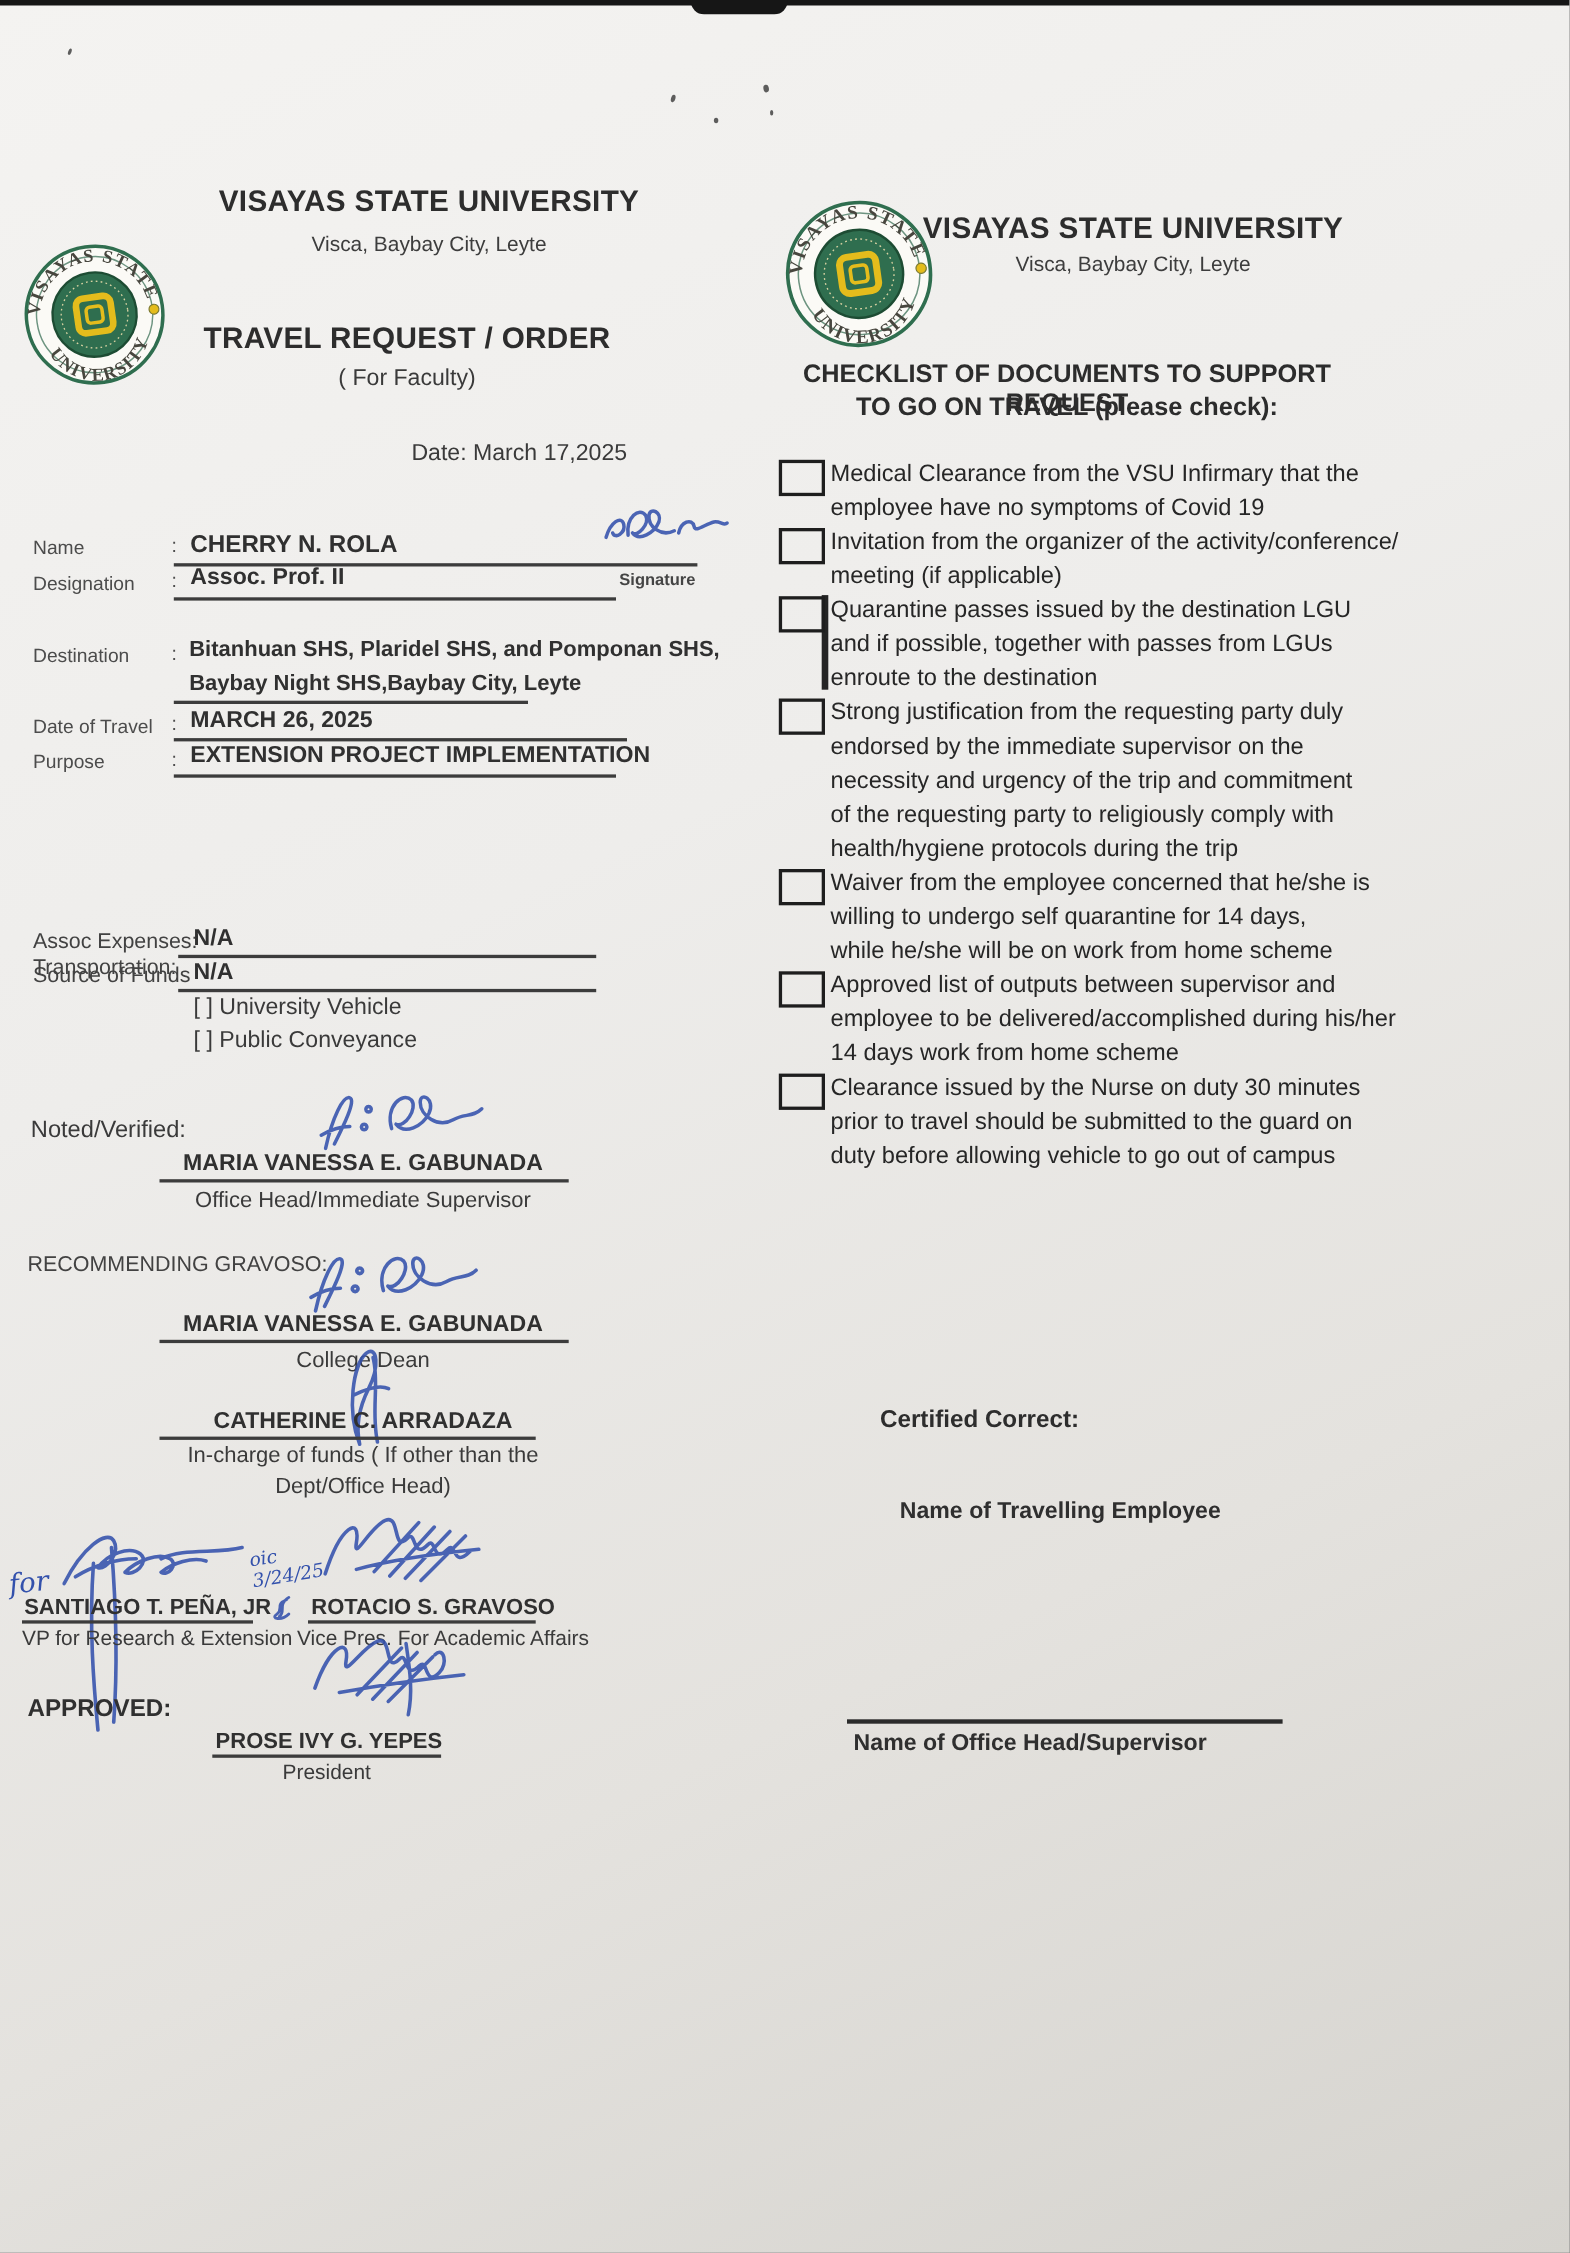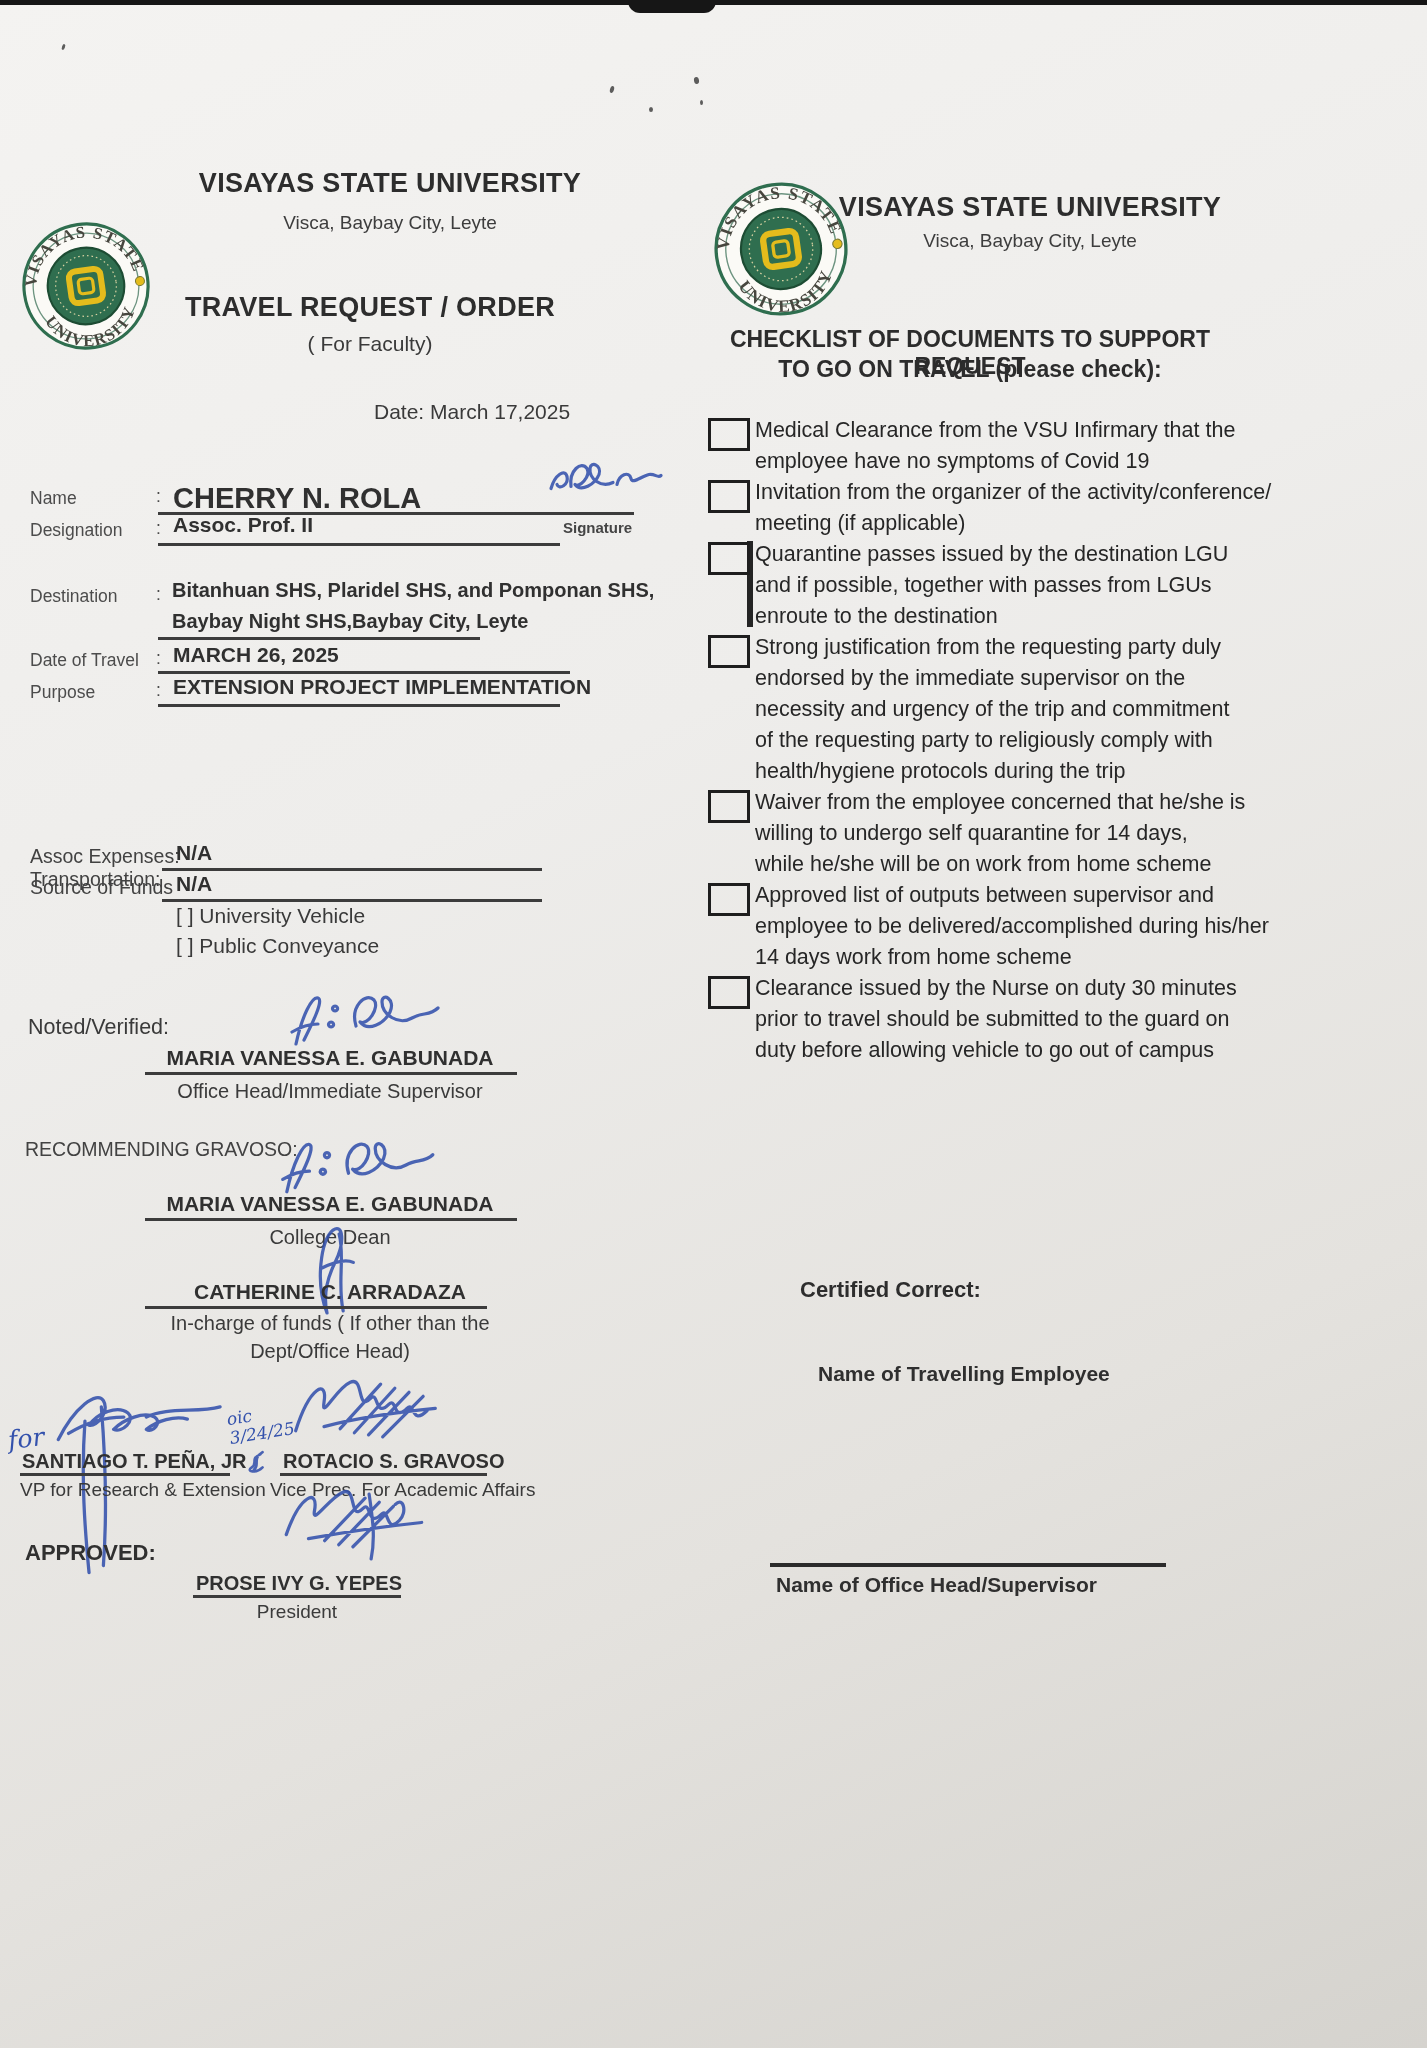--- a/index.html
+++ b/index.html
@@ -75,21 +75,21 @@
     <path id="arcBotL" d="M16,44 A37,37 0 1 0 84,44" fill="none"></path>
     <text class="seal-text"><textPath href="#arcBotL" startOffset="50%" text-anchor="middle">UNIVERSITY</textPath></text>
   </svg>
 
   <div class="abs ctr h1" style="left:150px;top:292px;width:440px;">TRAVEL REQUEST / ORDER</div>
   <div class="abs ctr cap" style="left:150px;top:332px;width:440px;font-size:21px;">( For Faculty)</div>
   <div class="abs cap" style="left:374px;top:400px;font-size:21px;">Date: March 17,2025</div>
 
   <div class="abs lbl" style="left:30px;top:488px;">Name</div>
   <div class="abs lbl" style="left:156px;top:486px;">:</div>
-  <div class="abs val" style="left:173px;top:482px;font-size:29px;">CHERRY N. ROLA</div>
+  <div class="abs val" style="left:173px;top:482px;font-size:22px;">CHERRY N. ROLA</div>
   <svg class="abs sig" style="left:545px;top:448px;" width="120" height="60" viewBox="0 0 120 55">
     <path d="M6,38 C10,24 20,18 22,26 C24,34 14,40 12,34 M26,36 C24,20 36,10 42,18 C46,26 34,38 30,34 C36,42 50,34 54,24 C57,15 46,10 45,18 C44,28 56,38 68,32 M72,34 C74,24 84,20 86,28 C87,34 96,26 104,24 C110,23 113,28 116,25"></path>
   </svg>
   <div class="abs hline" style="left:158px;top:512px;width:476px;"></div>
   <div class="abs b" style="left:563px;top:519px;font-size:15px;color:#444;">Signature</div>
 
   <div class="abs lbl" style="left:30px;top:520px;">Designation</div>
   <div class="abs lbl" style="left:156px;top:518px;">:</div>
   <div class="abs val" style="left:173px;top:513px;">Assoc. Prof. II</div>
   <div class="abs hline" style="left:158px;top:543px;width:402px;"></div>

